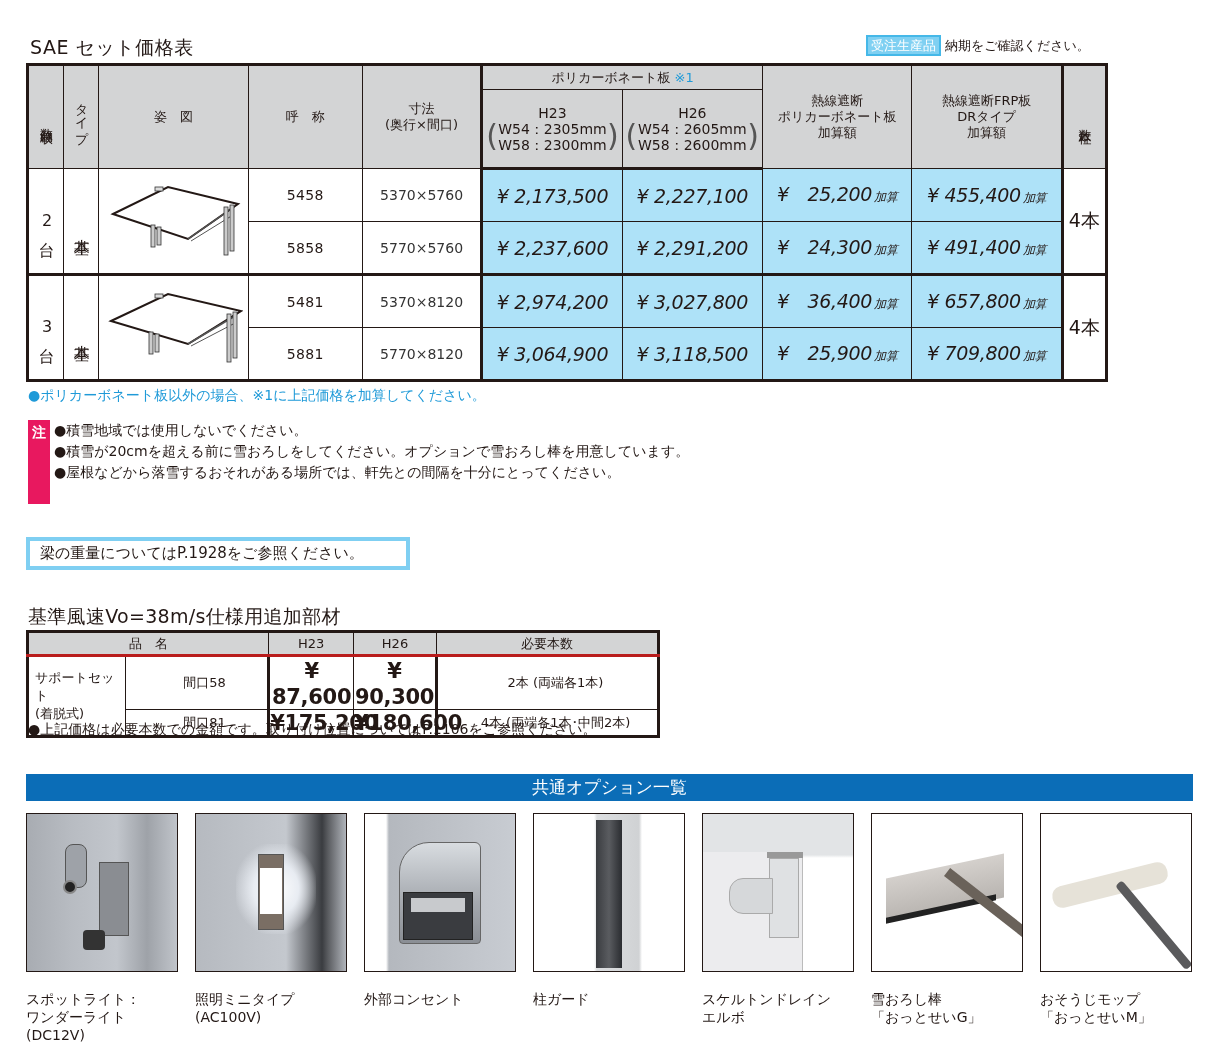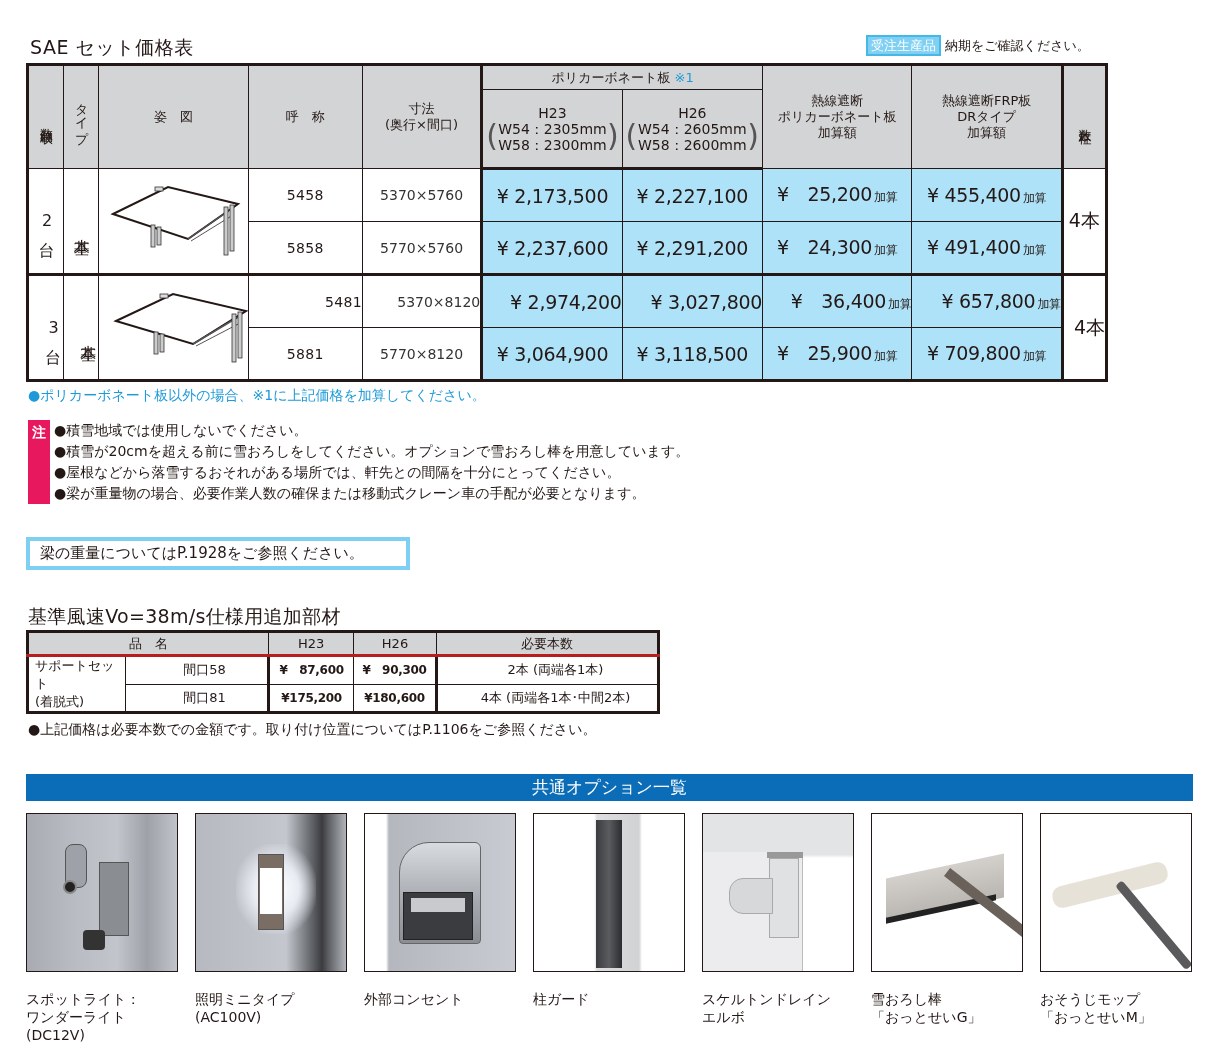--- a/index.html
+++ b/index.html
@@ -10,39 +10,39 @@
   }
   .abs { position: absolute; }
   .title { font-size: 19px; font-weight: normal; letter-spacing: 0.5px; }
   .notice { font-size: 13px; display: flex; align-items: center; gap: 4px; }
   .notice .badge { background: #7fd0f2; color: #ffffff; border: 2px solid #45b8e8; padding: 0 3px; font-size: 13px; line-height: 17px; }
 
   table { border-collapse: collapse; table-layout: fixed; }
   .main-table { border: 3px solid #231815; }
   .main-table td, .main-table th { border: 1px solid #231815; text-align: center; vertical-align: middle; font-weight: normal; }
   .main-table th { background: #d3d4d5; font-size: 13px; line-height: 16px; }
-  .main-table .thick-top td { border-top: 3px solid #231815; text-align: right; }
+  .main-table .thick-top td { border-top: 3px solid #231815; }
   .main-table .thick-bottom th { border-bottom: 3px solid #231815; }
   .main-table .thick-l { border-left: 3px solid #231815 !important; }
   .vert { writing-mode: vertical-rl; text-orientation: upright; display: inline-block; letter-spacing: -1px; }
   .code { font-weight: bold; font-size: 14px; letter-spacing: 0.3px; }
   .dim { font-size: 14px; color: #333; }
-  .price { background: #aee2f8; font-weight: bold; font-size: 19px; letter-spacing: -0.3px; }
+  .price { background: #aee2f8; font-weight: bold; font-size: 19px; letter-spacing: -0.3px; font-style: italic; }
   .price .suffix { font-size: 12px; font-weight: normal; margin-left: 2px; }
   .posts { font-size: 19px; }
   .note-blue { color: #1f9ad8; font-size: 14px; }
   .caution { display: flex; font-size: 14px; line-height: 21px; }
   .caution .tag { background: #e8185f; color: #fff; width: 22px; font-weight: bold; font-size: 14px; text-align: center; padding-top: 2px; margin-right: 4px; }
   .refbox { border: 4px solid #7fcff2; padding: 3px 10px; font-size: 15px; }
   .sub-title { font-size: 19px; letter-spacing: 0.3px; }
   .wind-table { border: 3px solid #231815; }
   .wind-table td, .wind-table th { border: 1px solid #231815; text-align: center; vertical-align: middle; font-weight: normal; }
   .wind-table th { background: #d3d4d5; font-size: 13px; height: 24px; }
   .wind-table .thick-bottom th { border-bottom: 3px solid #b91c1c; }
-  .wind-table .price-w { font-weight: bold; font-size: 12px; letter-spacing: -0.3px; }
+  .wind-table .price-w { font-weight: bold; font-size: 21px; letter-spacing: -0.3px; }
   .small { font-size: 13px; padding-left: 16px; }
   .footnote { font-size: 14px; }
   .options-bar { background: #0b6db7; color: #fff; text-align: center; font-size: 17px; line-height: 27px; }
   .opt { width: 152px; }
   .opt .img { width: 152px; height: 159px; border: 1px solid #231815; position: relative; overflow: hidden; }
   .opt .cap { font-size: 14px; line-height: 18px; margin-top: 18px; }
 </style>
 </head>
 <body>
 
@@ -179,21 +179,20 @@
   </table>
 
 <div class="abs note-blue" style="left:28px; top:387px;">●ポリカーボネート板以外の場合、※1に上記価格を加算してください。</div>
 
 <div class="abs caution" style="left:28px; top:420px;">
   <div class="tag" style="height:84px;">注</div>
   <div>
     <div>●積雪地域では使用しないでください。</div>
     <div>●積雪が20cmを超える前に雪おろしをしてください。オプションで雪おろし棒を用意しています。</div>
     <div>●屋根などから落雪するおそれがある場所では、軒先との間隔を十分にとってください。</div>
-    <div>●梁が重量物の場合、必要作業人数の確保または移動式クレーン車の手配が必要となります。</div>
   </div>
 </div>
 
 <div class="abs refbox" style="left:26px; top:537px; width:384px;">梁の重量についてはP.1928をご参照ください。</div>
 
 <div class="abs sub-title" style="left:28px; top:604px;">基準風速Vo=38m/s仕様用追加部材</div>
 <table class="abs wind-table" style="left:26px; top:630px; width:634px;">
   <colgroup>
     <col style="width:92px">
       <col style="width:135px">

